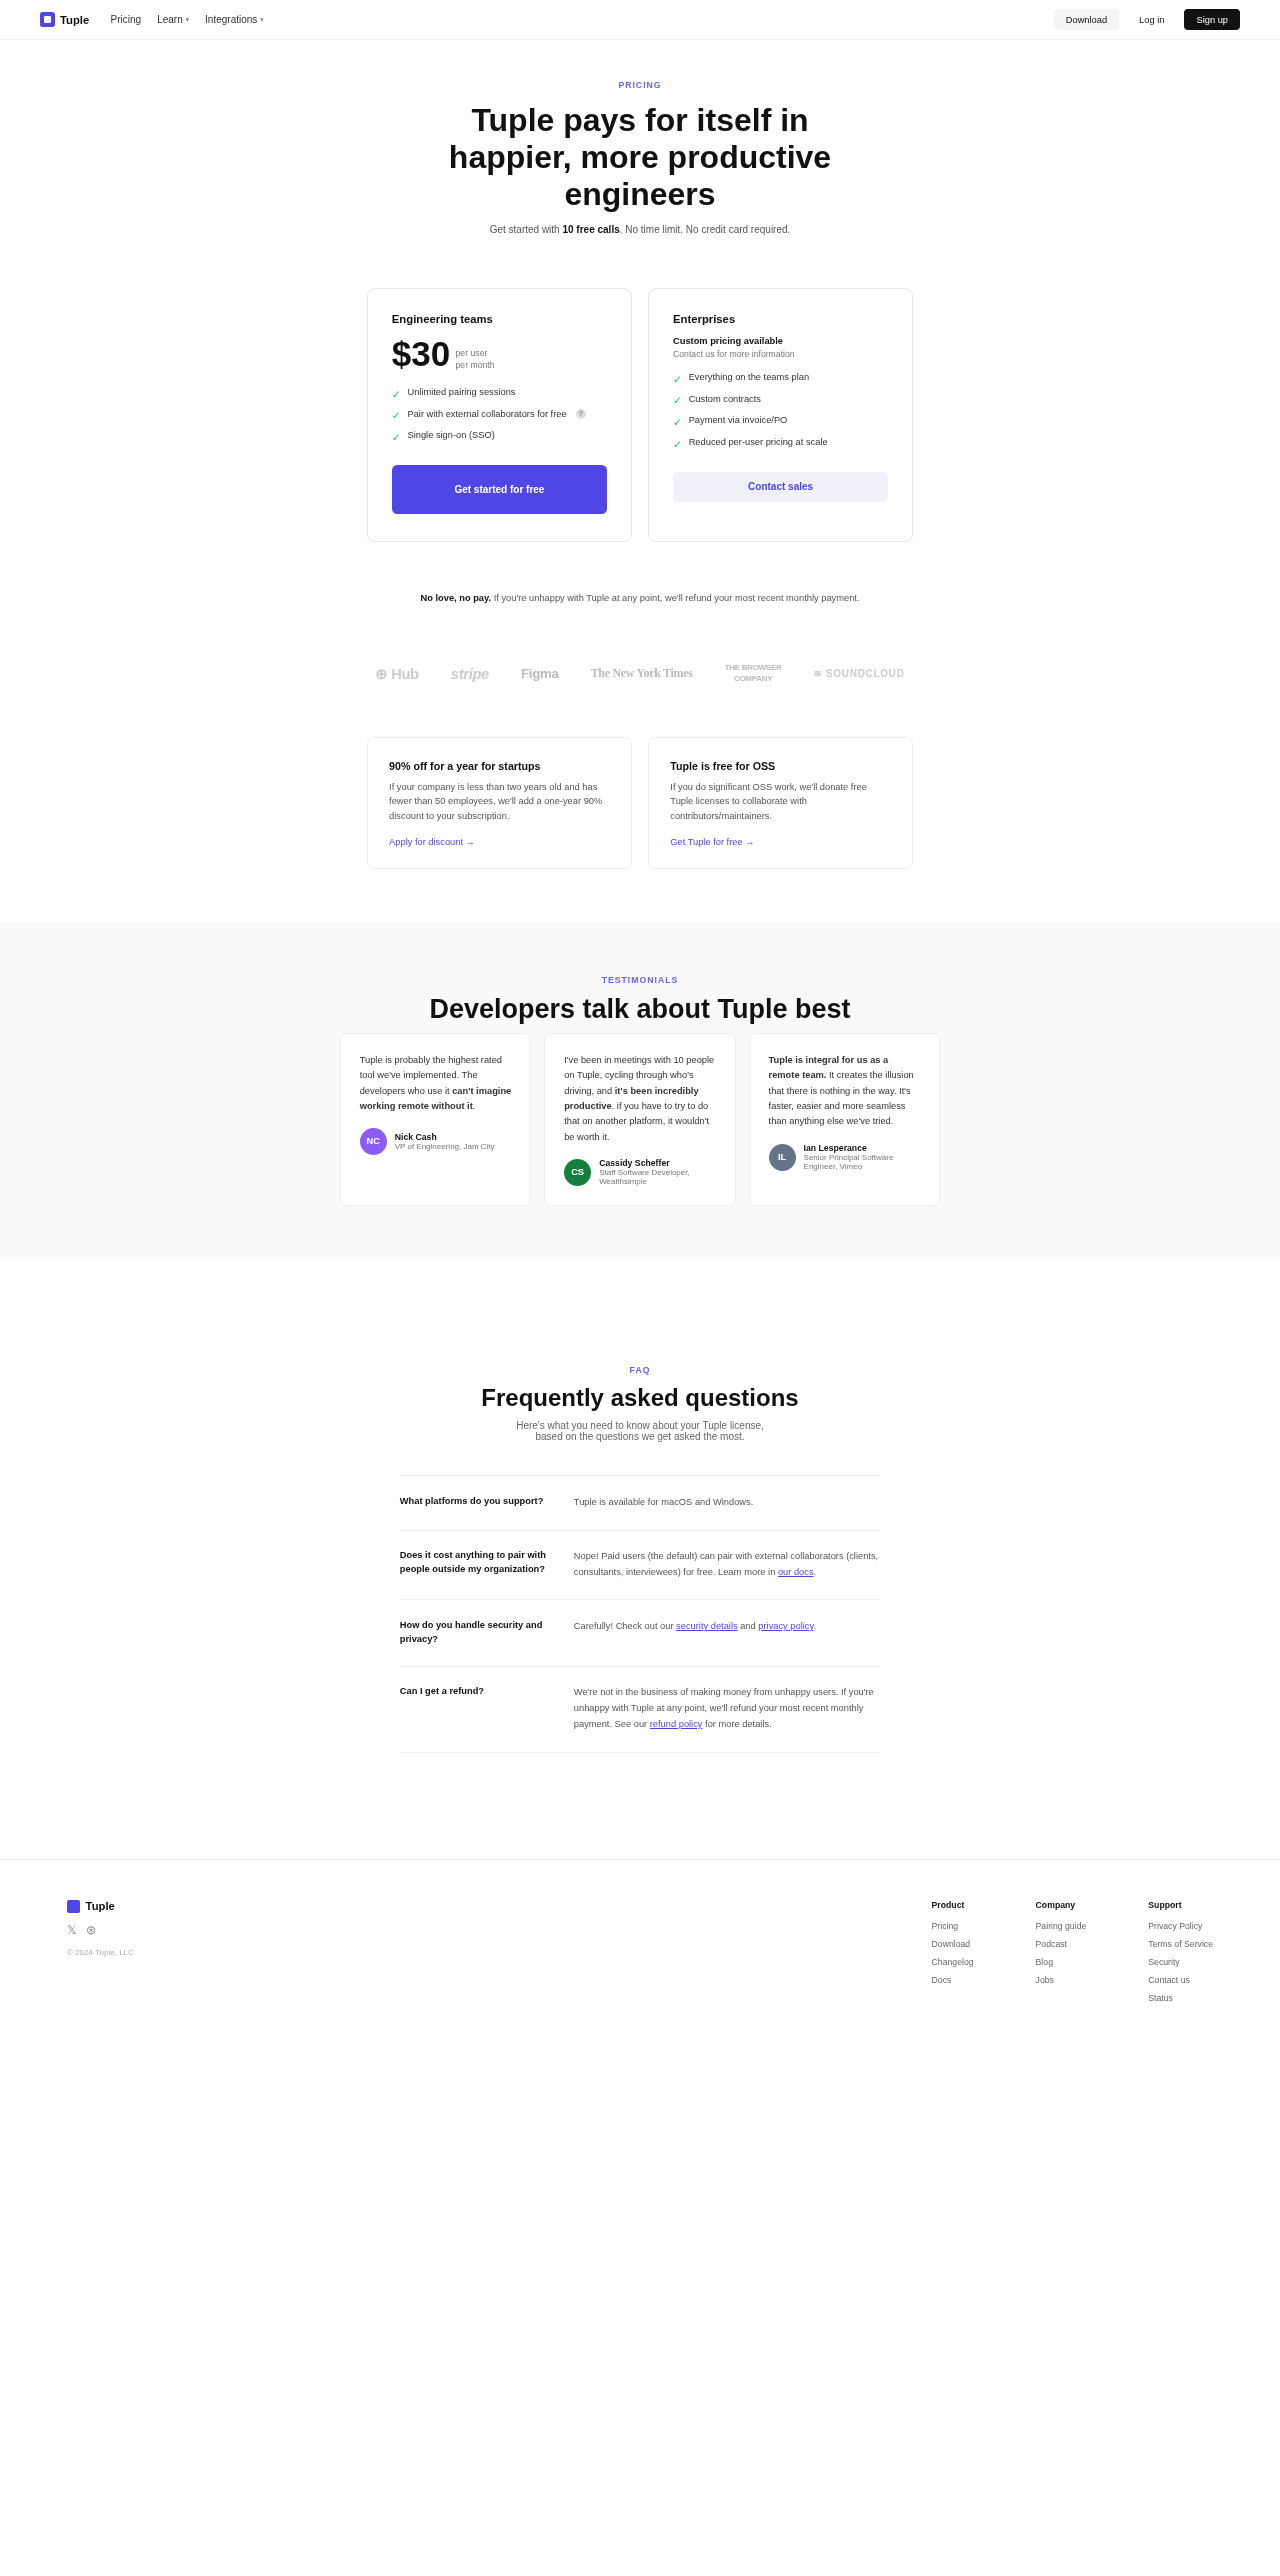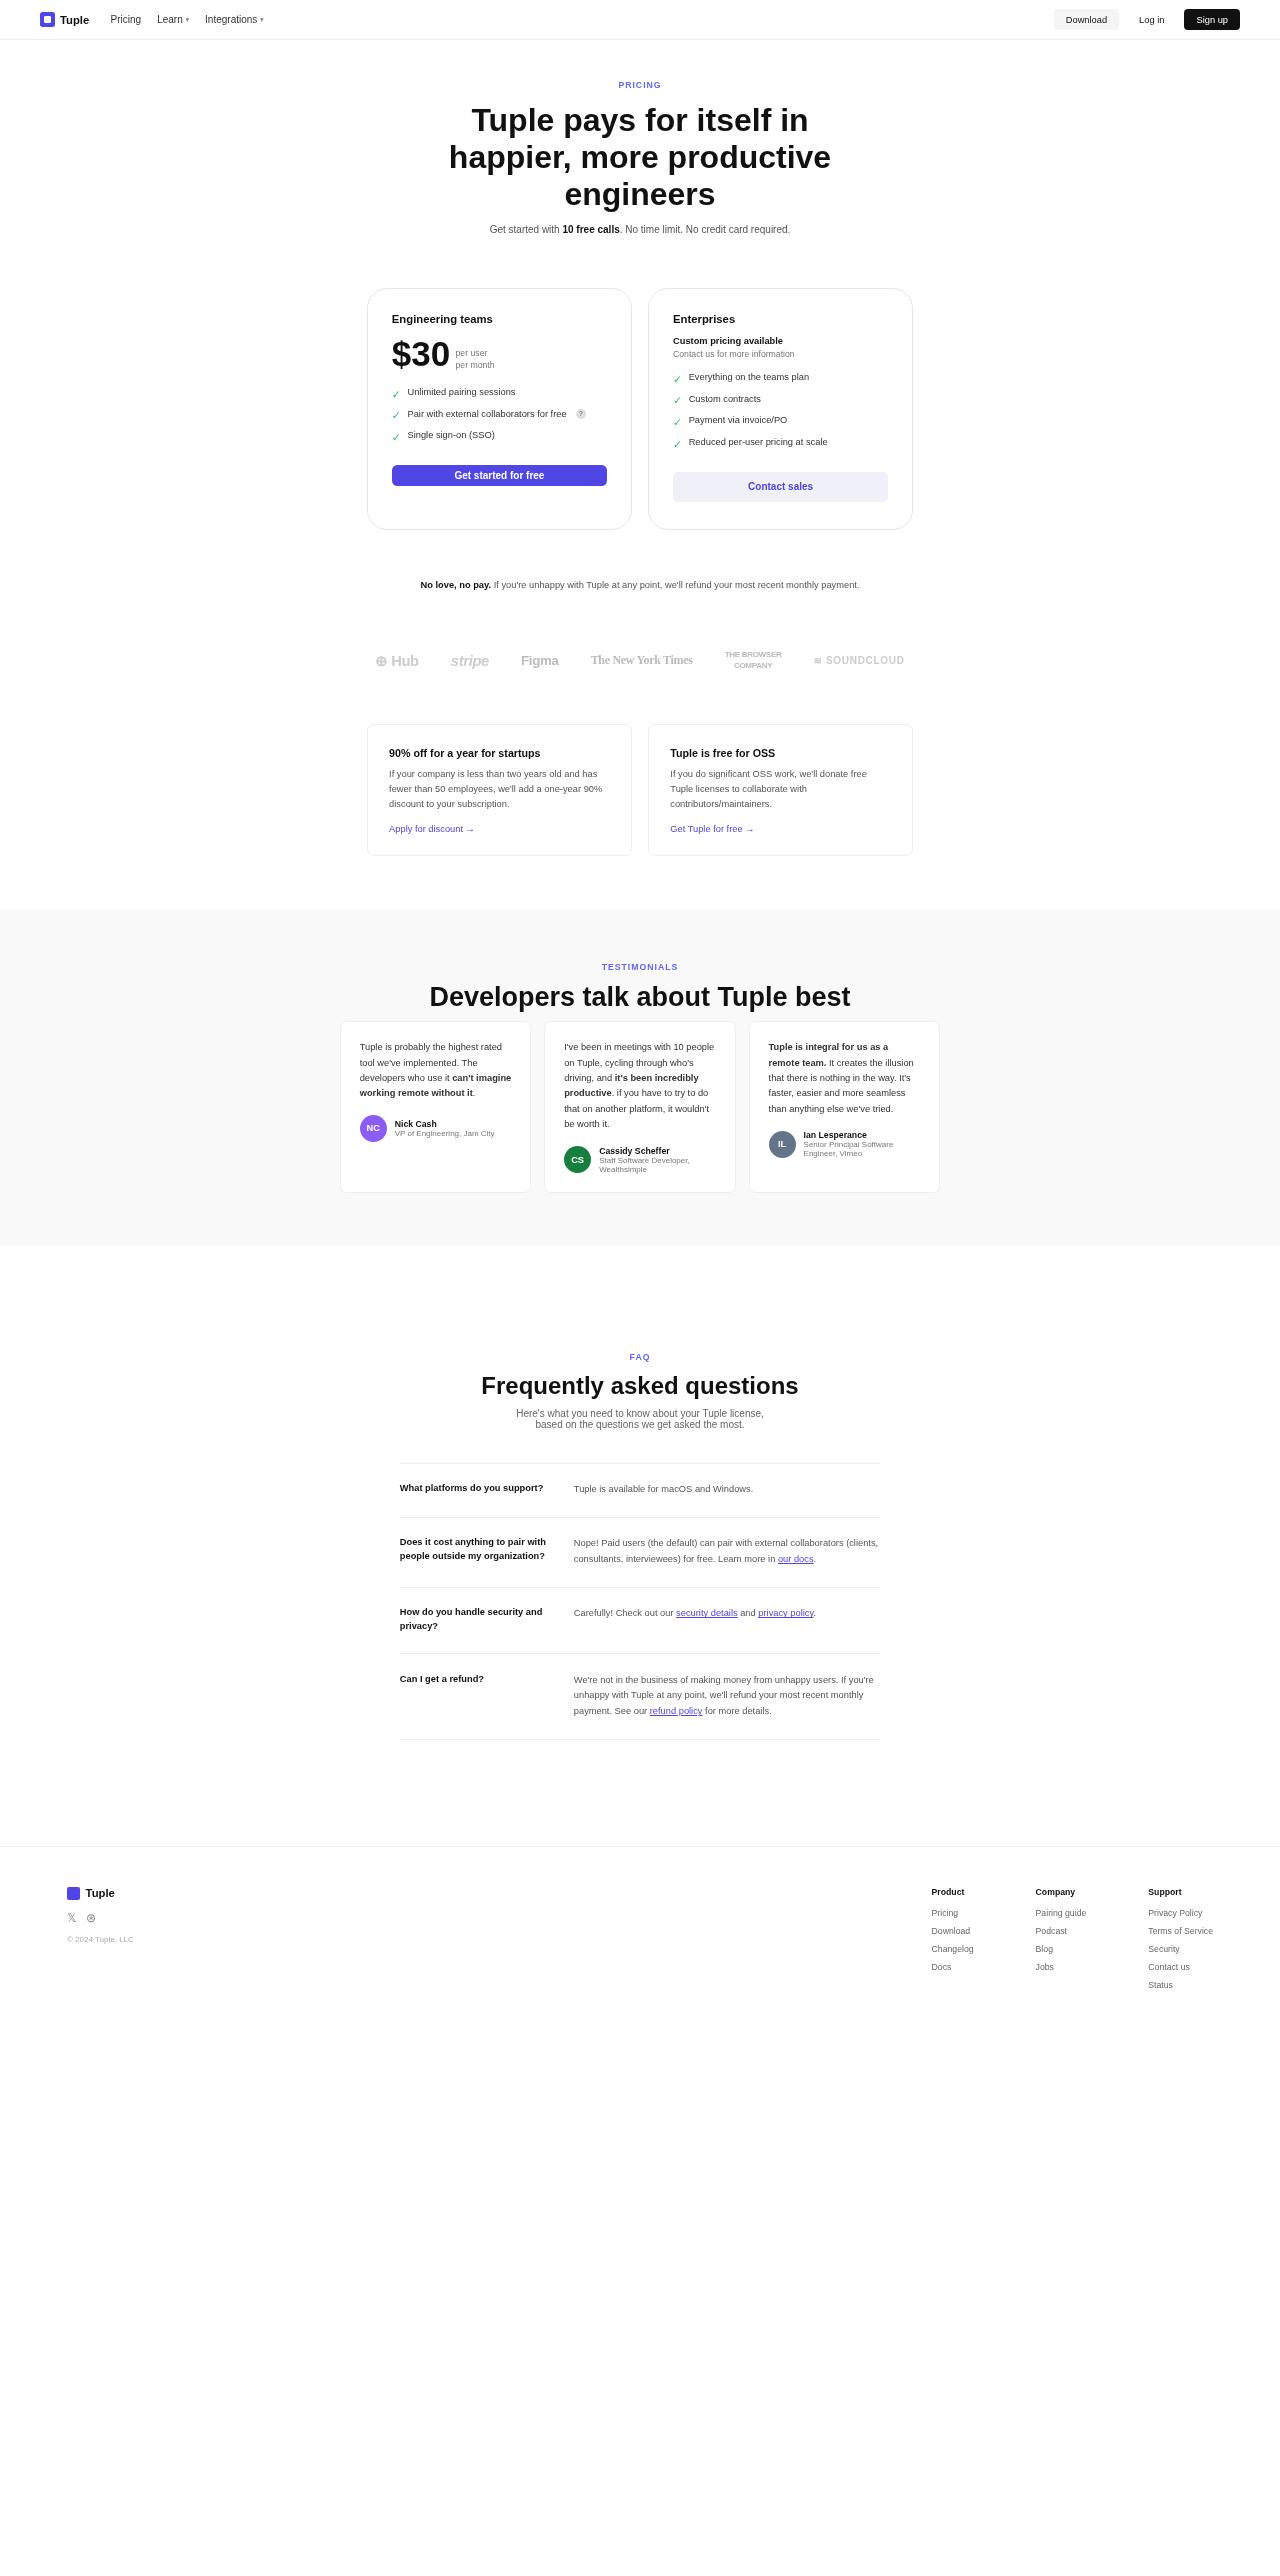--- a/index.html
+++ b/index.html
@@ -24,29 +24,29 @@
     
     .hero { text-align: center; padding: 40px 13.3px 33px; }
     .hero-tag { font-size: 8.7px; font-weight: 600; letter-spacing: 1px; color: #6366f1; text-transform: uppercase; margin-bottom: 12px; }
     .hero-title { font-size: 32px; font-weight: 800; line-height: 1.15; max-width: 400px; margin: 0 auto 12px; }
     .hero-sub { font-size: 10px; color: #555; }
     .hero-sub strong { font-weight: 700; color: #111; }
 
     
     .pricing-section { padding: 20px 13.3px 40px; max-width: 573px; margin: 0 auto; }
     .pricing-cards { display: flex; gap: 16px; justify-content: center; }
-    .card { border: 1px solid #e5e5e5; border-radius: 20px; padding: 24px 24px 27px; flex: 1; background: #fff; }
+    .card { border: 1px solid #e5e5e5; border-radius: 8px; padding: 24px 24px 27px; flex: 1; background: #fff; }
     .card-title { font-size: 11.3px; font-weight: 600; margin-bottom: 10.7px; color: #111; }
     .price-row { display: flex; align-items: flex-end; gap: 5.3px; margin-bottom: 16px; }
     .price-big { font-size: 35px; font-weight: 800; line-height: 1; }
     .price-detail { font-size: 8.7px; color: #777; line-height: 1.4; }
     .feature-list { list-style: none; display: flex; flex-direction: column; gap: 8px; margin-bottom: 21.3px; }
     .feature-list li { display: flex; align-items: flex-start; gap: 6.7px; font-size: 9.3px; color: #333; }
     .check-icon { color: #22c55e; font-size: 10.7px; flex-shrink: 0; margin-top: 0.7px; }
-    .btn-primary { display: block; width: 100%; padding: 5px; border-radius: 5.3px; background: #4f46e5; color: #fff; font-size: 10px; font-weight: 600; text-align: center; cursor: pointer; border: none; }
+    .btn-primary { display: block; width: 100%; padding: 19px; border-radius: 5.3px; background: #4f46e5; color: #fff; font-size: 10px; font-weight: 600; text-align: center; cursor: pointer; border: none; }
     .btn-secondary { display: block; width: 100%; padding: 9.3px; border-radius: 5.3px; background: #f0f0f8; color: #4f46e5; font-size: 10px; font-weight: 600; text-align: center; cursor: pointer; border: none; }
     .enterprise-label { font-size: 9.3px; font-weight: 600; color: #111; margin-bottom: 2.7px; }
     .enterprise-sub { font-size: 8.7px; color: #777; margin-bottom: 13.3px; }
     .help-icon { display: inline-flex; align-items: center; justify-content: center; width: 10px; height: 10px; border-radius: 50%; background: #ddd; font-size: 6.7px; color: #555; margin-left: 2.7px; cursor: help; vertical-align: middle; }
 
     
     .no-love { text-align: center; padding: 10.7px 13.3px 40px; font-size: 9.3px; color: #555; }
     .no-love strong { color: #111; font-weight: 700; }
 
     

